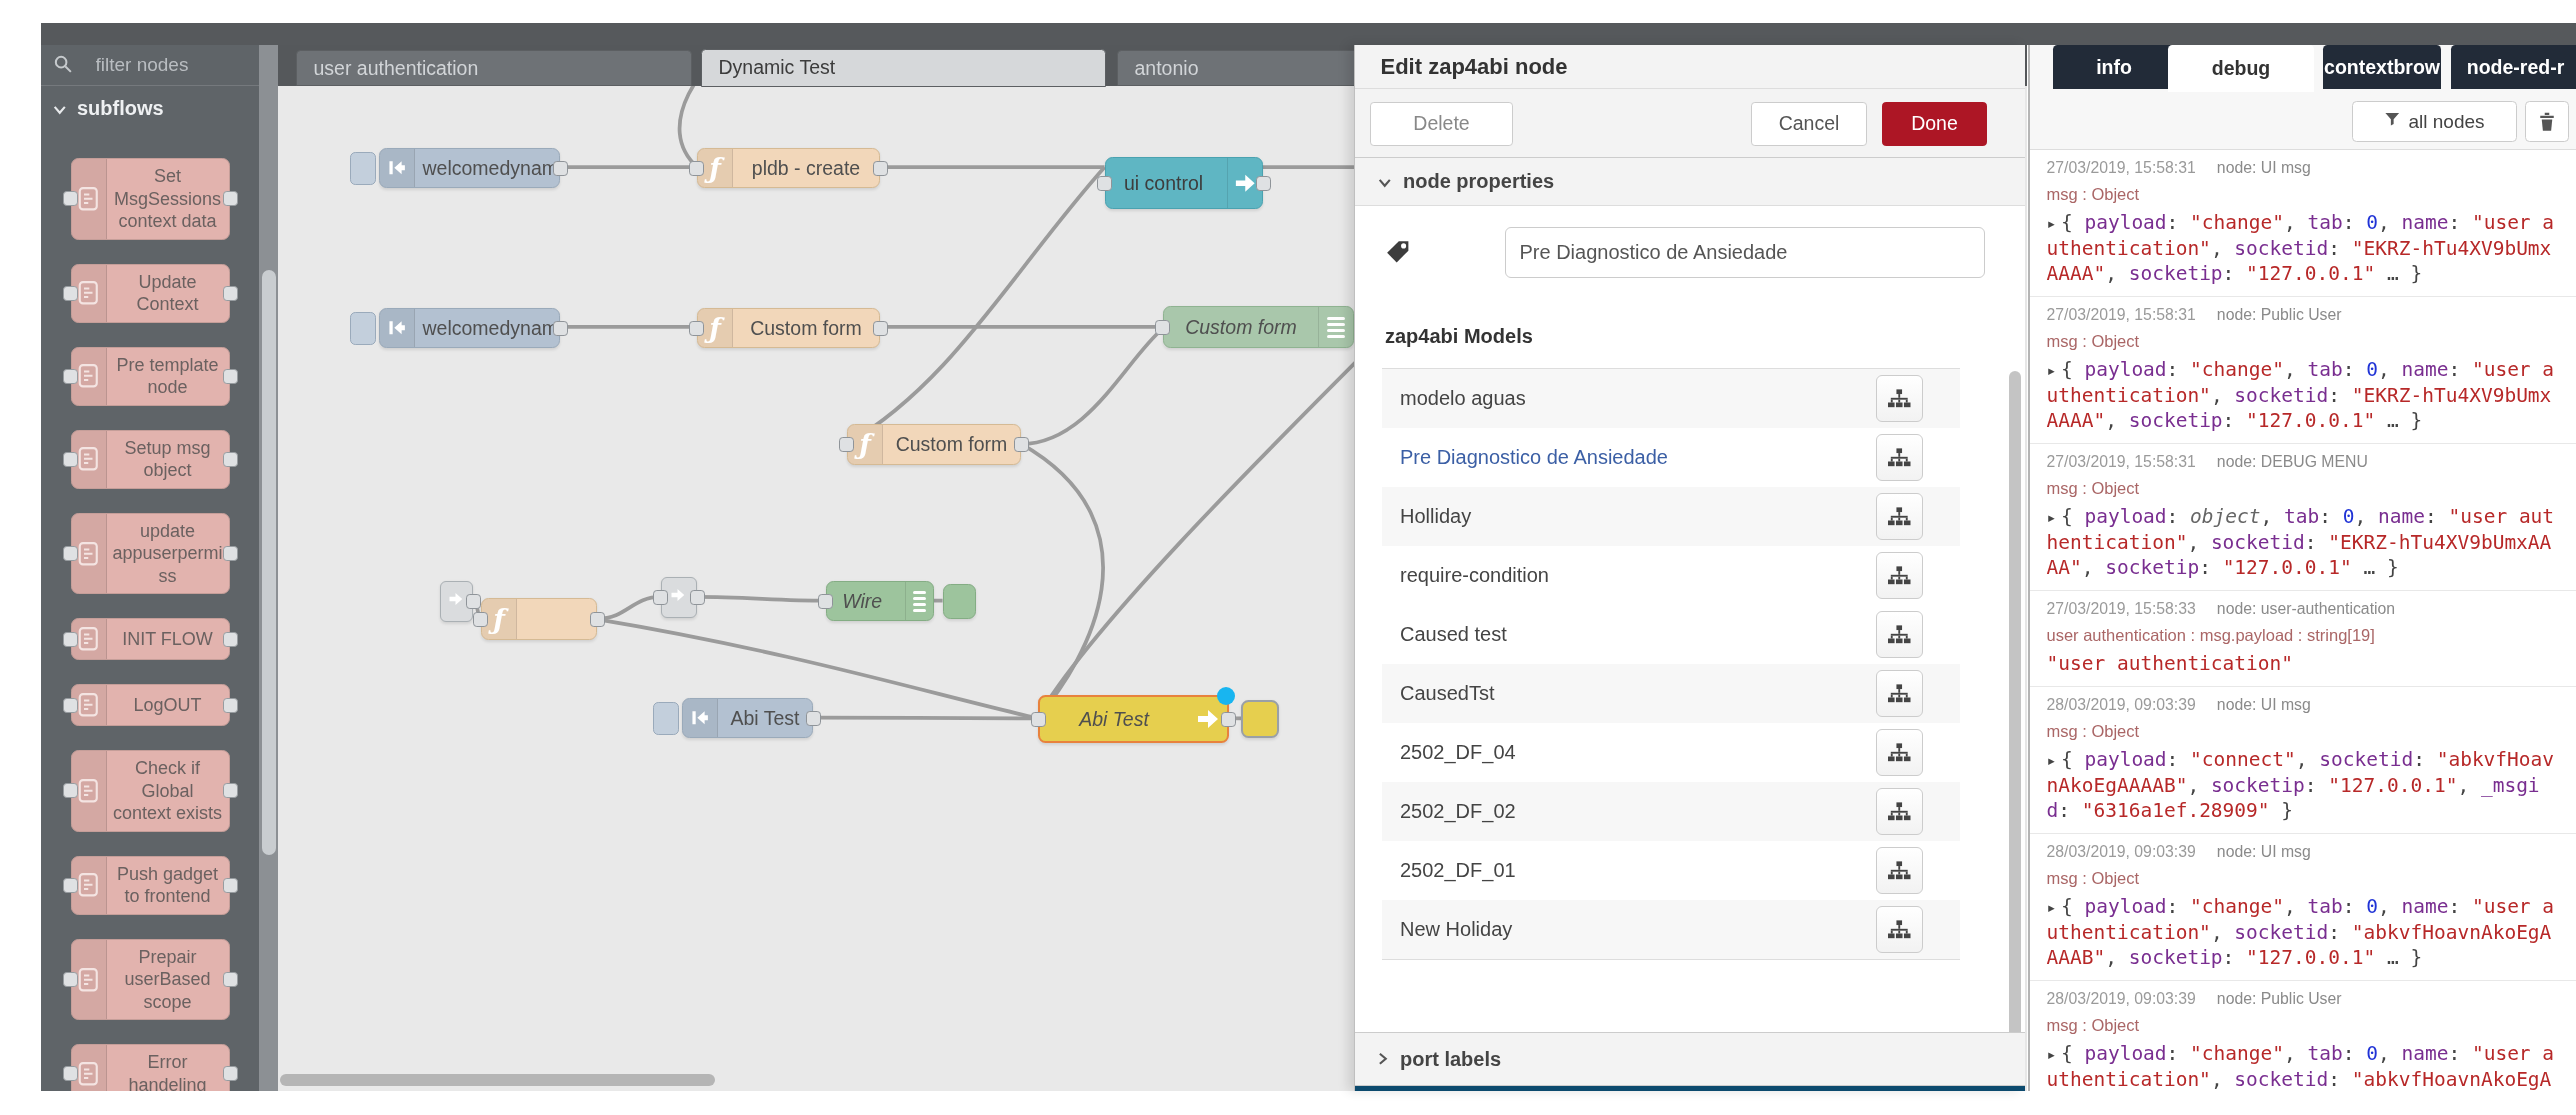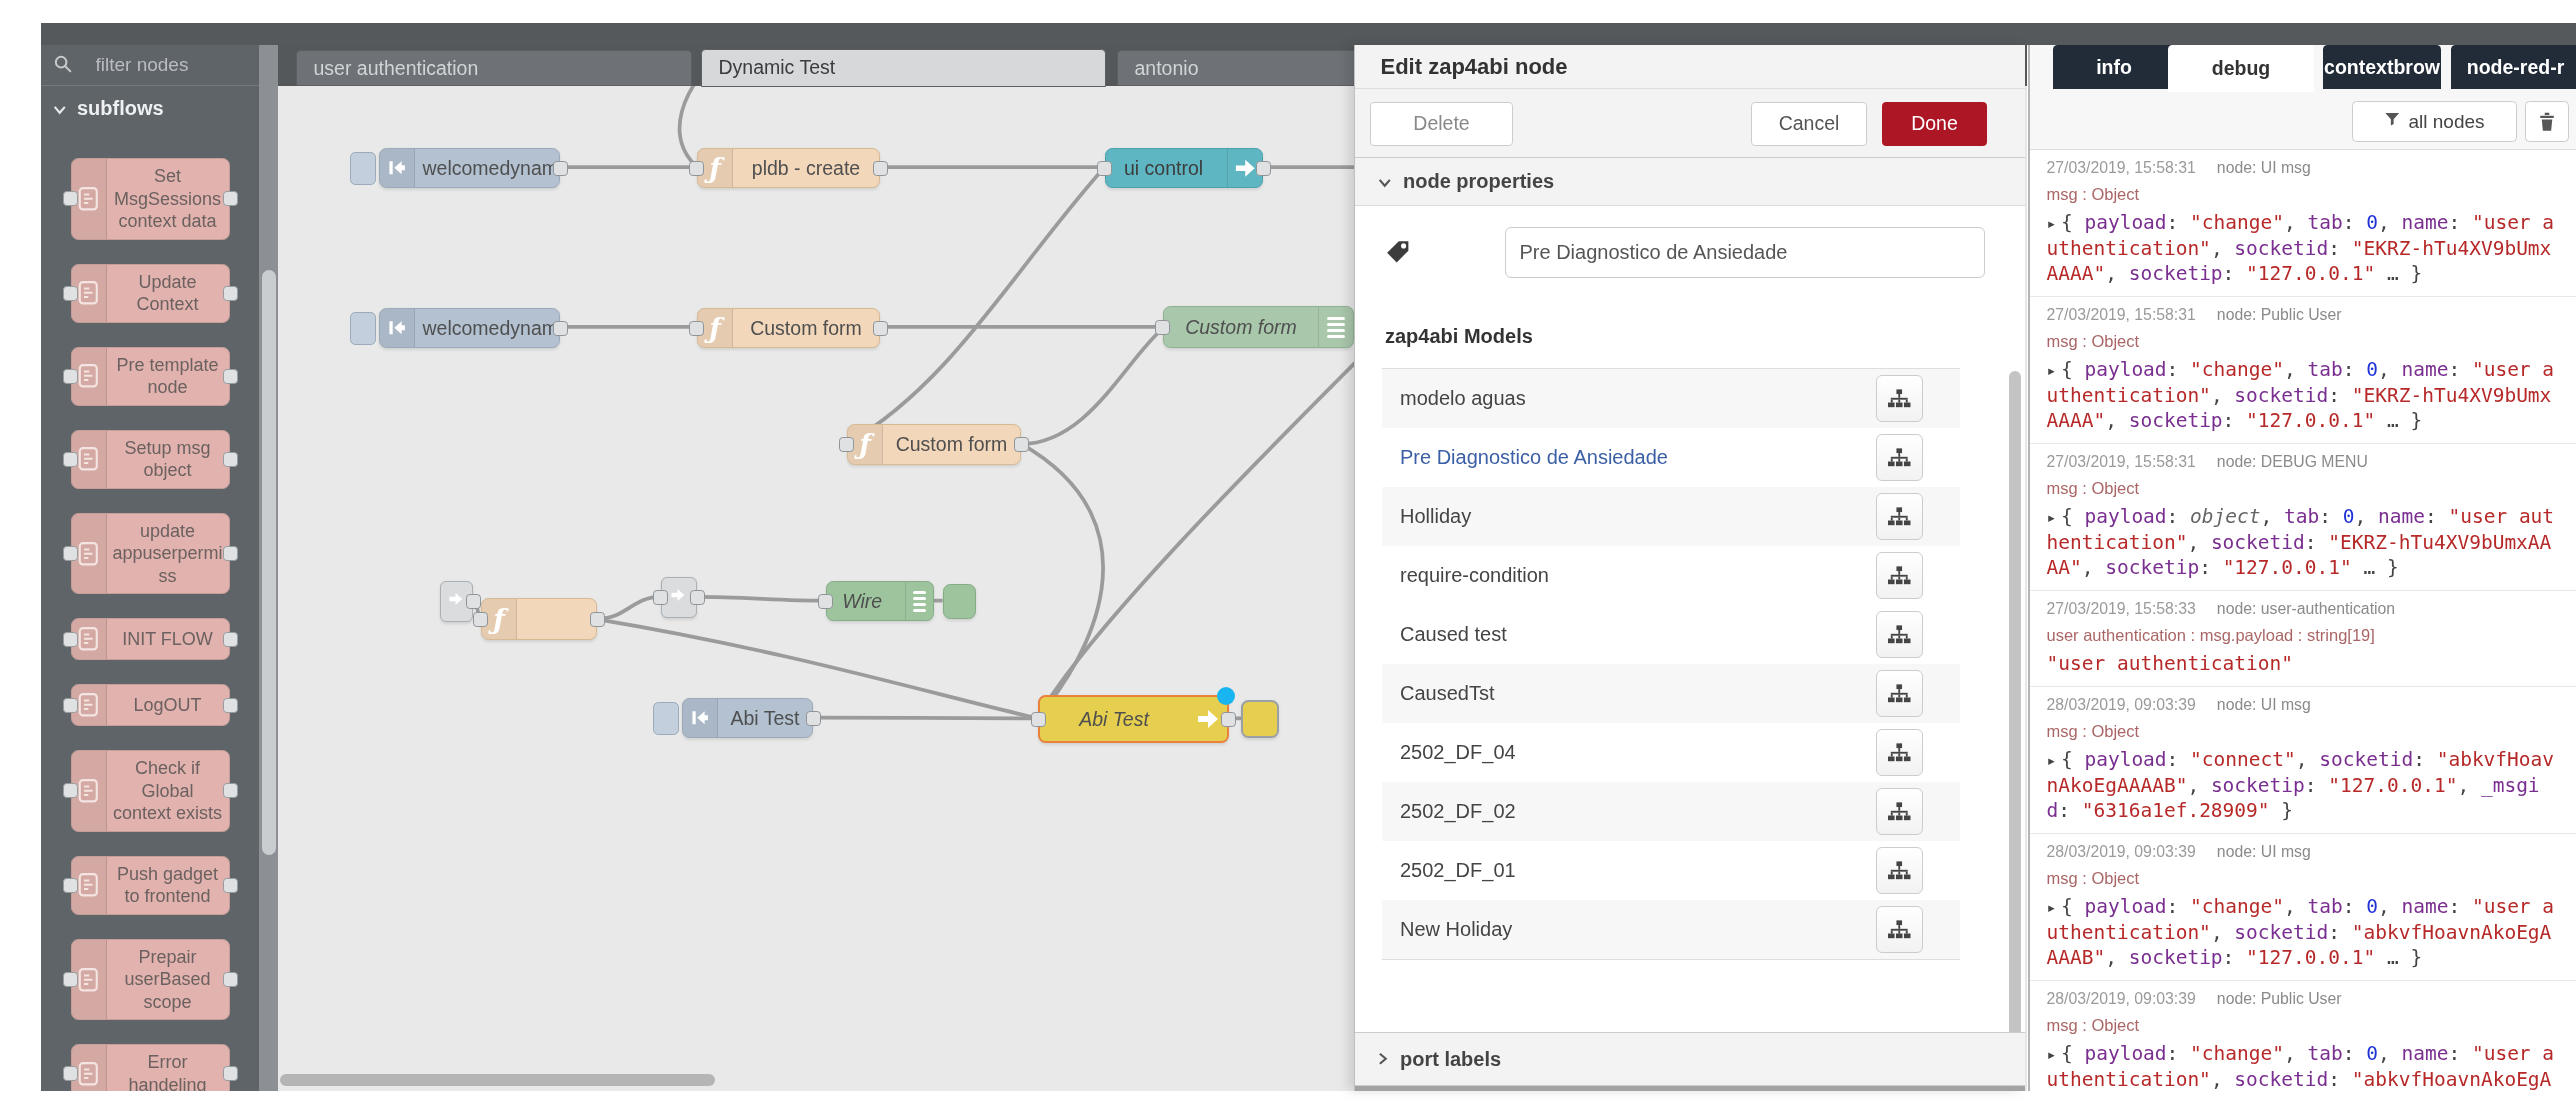--- a/index.html
+++ b/index.html
@@ -48,21 +48,21 @@
   .f-glyph { font-family:"DejaVu Serif", serif; font-style:italic; font-weight:bold; color:#fff; font-size:27px; line-height:1; }
   .port { position:absolute; width:15px; height:15px; background:#dfe1e3; border:1.5px solid #8f9499; border-radius:3.8px; top:50%; margin-top:-7.5px; z-index:3; }
   .port.in { left:-9px; } .port.out { right:-9px; }
   .inject-btn { position:absolute; left:-30px; top:50%; margin-top:-16.5px; width:25.5px; height:33px; background:#c3cfdc; border:1.5px solid #9aaabb; border-radius:5.3px; }
   .burger { display:flex; flex-direction:column; gap:3px; }
   .burger span { display:block; width:18px; height:3px; background:#fff; border-radius:1.5px; }
   .unsaved-dot { position:absolute; right:-7.5px; top:-10.5px; width:18px; height:18px; border-radius:50%; background:#18b5f0; z-index:4; }
   #canvas-hscroll { position:absolute; left:1.5px; top:1029px; width:435px; height:12px; background:#b5b5b5; border-radius:6px; z-index:4; }
 
   
-  #tray { position:absolute; left:1354px; top:45px; width:671px; height:1046px; background:#a3a3a3; border-left:0.8px solid #bfbfbf; box-shadow:-6px 0 10.5px rgba(0,0,0,0.12); z-index:5; }
+  #tray { position:absolute; left:1354px; top:45px; width:671px; height:1046px; background:#0c4a6e; border-left:0.8px solid #bfbfbf; box-shadow:-6px 0 10.5px rgba(0,0,0,0.12); z-index:5; }
   #tray-header { height:44px; background:#f3f3f3; border-bottom:0.8px solid #ddd; display:flex; align-items:center; padding-left:25.5px; font-size:22px; font-weight:bold; color:#333; }
   #tray-toolbar { height:69px; background:#f3f3f3; border-bottom:0.8px solid #ccc; position:relative; }
   .tray-btn { position:absolute; top:12.8px; height:44px; border-radius:3.8px; font-size:19.5px; font-family:"Liberation Sans",sans-serif; border:0.8px solid #ccc; background:#fff; color:#888; }
   #btn-delete { left:15px; width:143px; }
   #btn-cancel { right:158px; width:116px; color:#555; }
   #btn-done { right:38px; width:105px; background:#ad1625; border-color:#ad1625; color:#fff; }
   #tray-section { height:48px; background:#f3f3f3; border-bottom:0.8px solid #ddd; display:flex; align-items:center; gap:12px; padding-left:22.5px; font-size:20px; font-weight:bold; color:#444; }
   #tray-content { position:relative; height:827px; background:#fff; overflow:hidden; }
   #name-row { position:relative; height:98px; }
   #name-row .tagicon { position:absolute; left:30px; top:33px; }
@@ -288,21 +288,21 @@
 
     <div class="node n-func" style="left:419px;top:103px;width:183px;height:40px;">
       <span class="icon-strip">
           <span class="f-glyph">ƒ</span>
         </span>
       <span class="n-label">pldb - create</span>
       <span class="port in"></span>
       <span class="port out"></span>
     </div>
 
-    <div class="node n-ui" style="left:827px;top:103px;width:158px;height:40px;">
+    <div class="node n-ui" style="left:827px;top:112px;width:158px;height:52px;">
       <span class="n-label left" style="color:#3d3d3d;">ui control</span>
       <span class="icon-strip right">
           <svg width="22.5" height="22.5" viewBox="0 0 24 24">
             <path d="M2 9h10V3l10 9-10 9v-6H2z" fill="#fff"></path>
           </svg>
         </span>
       <span class="port in"></span>
       <span class="port out"></span>
     </div>
 

